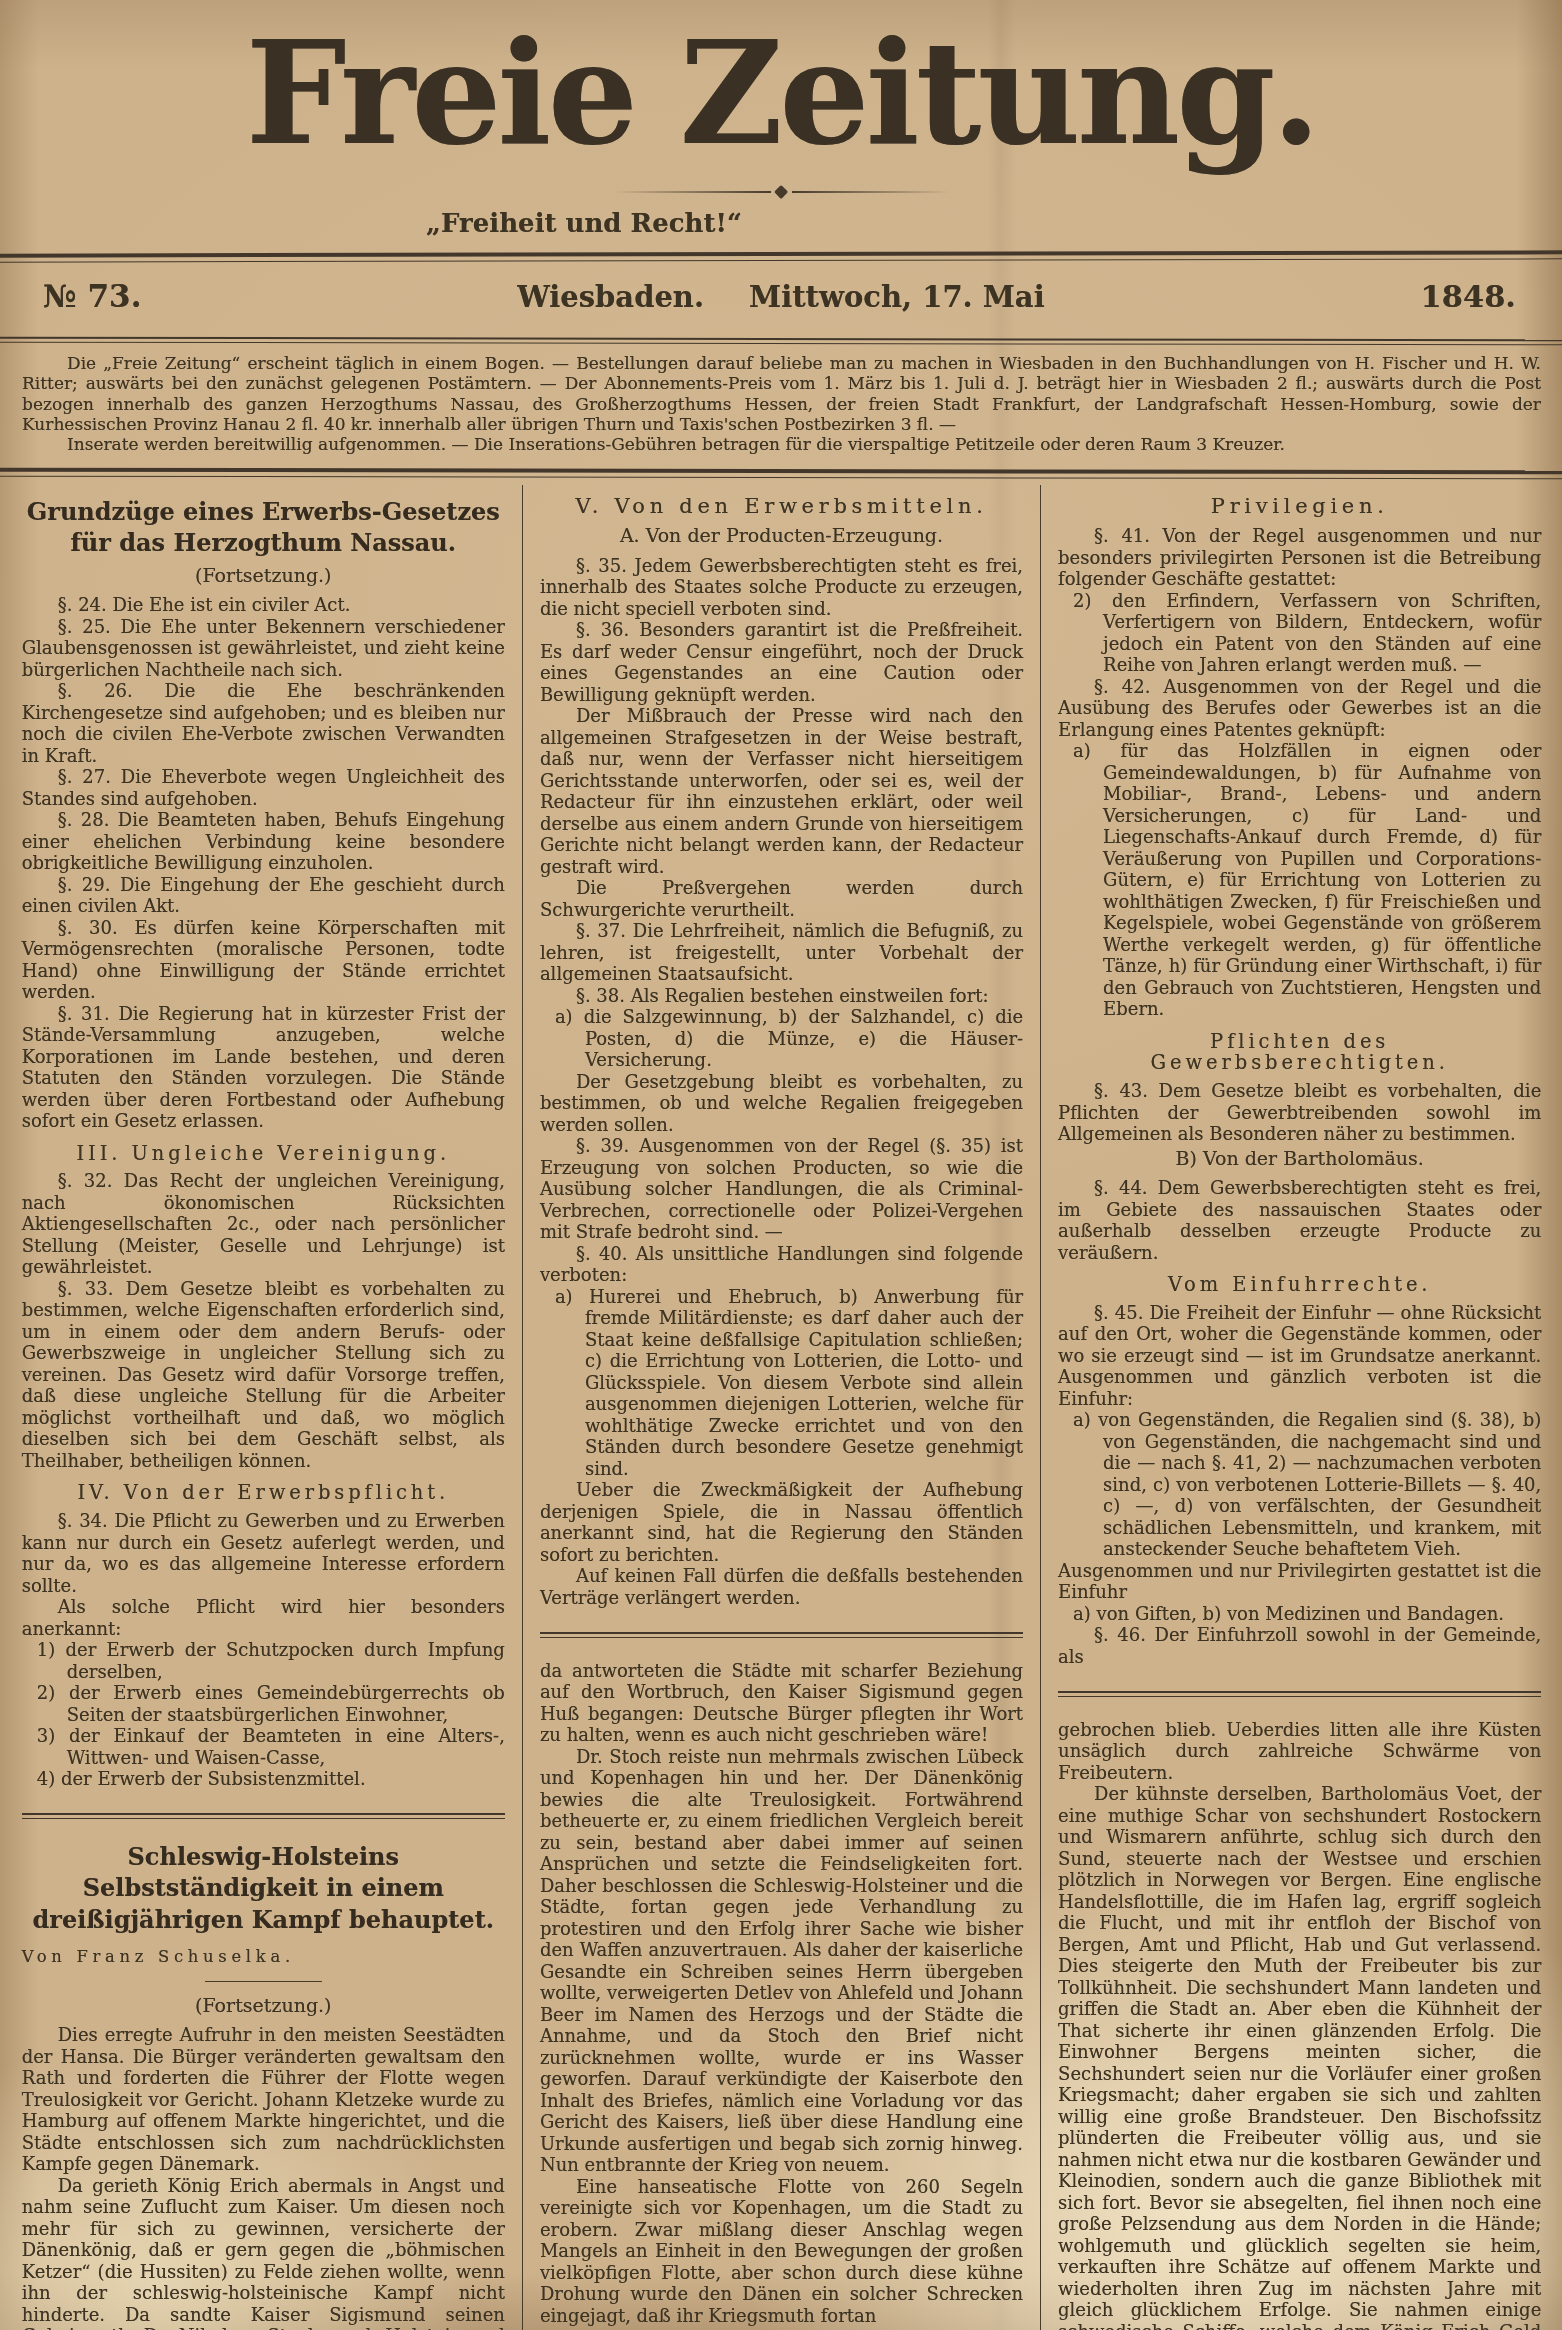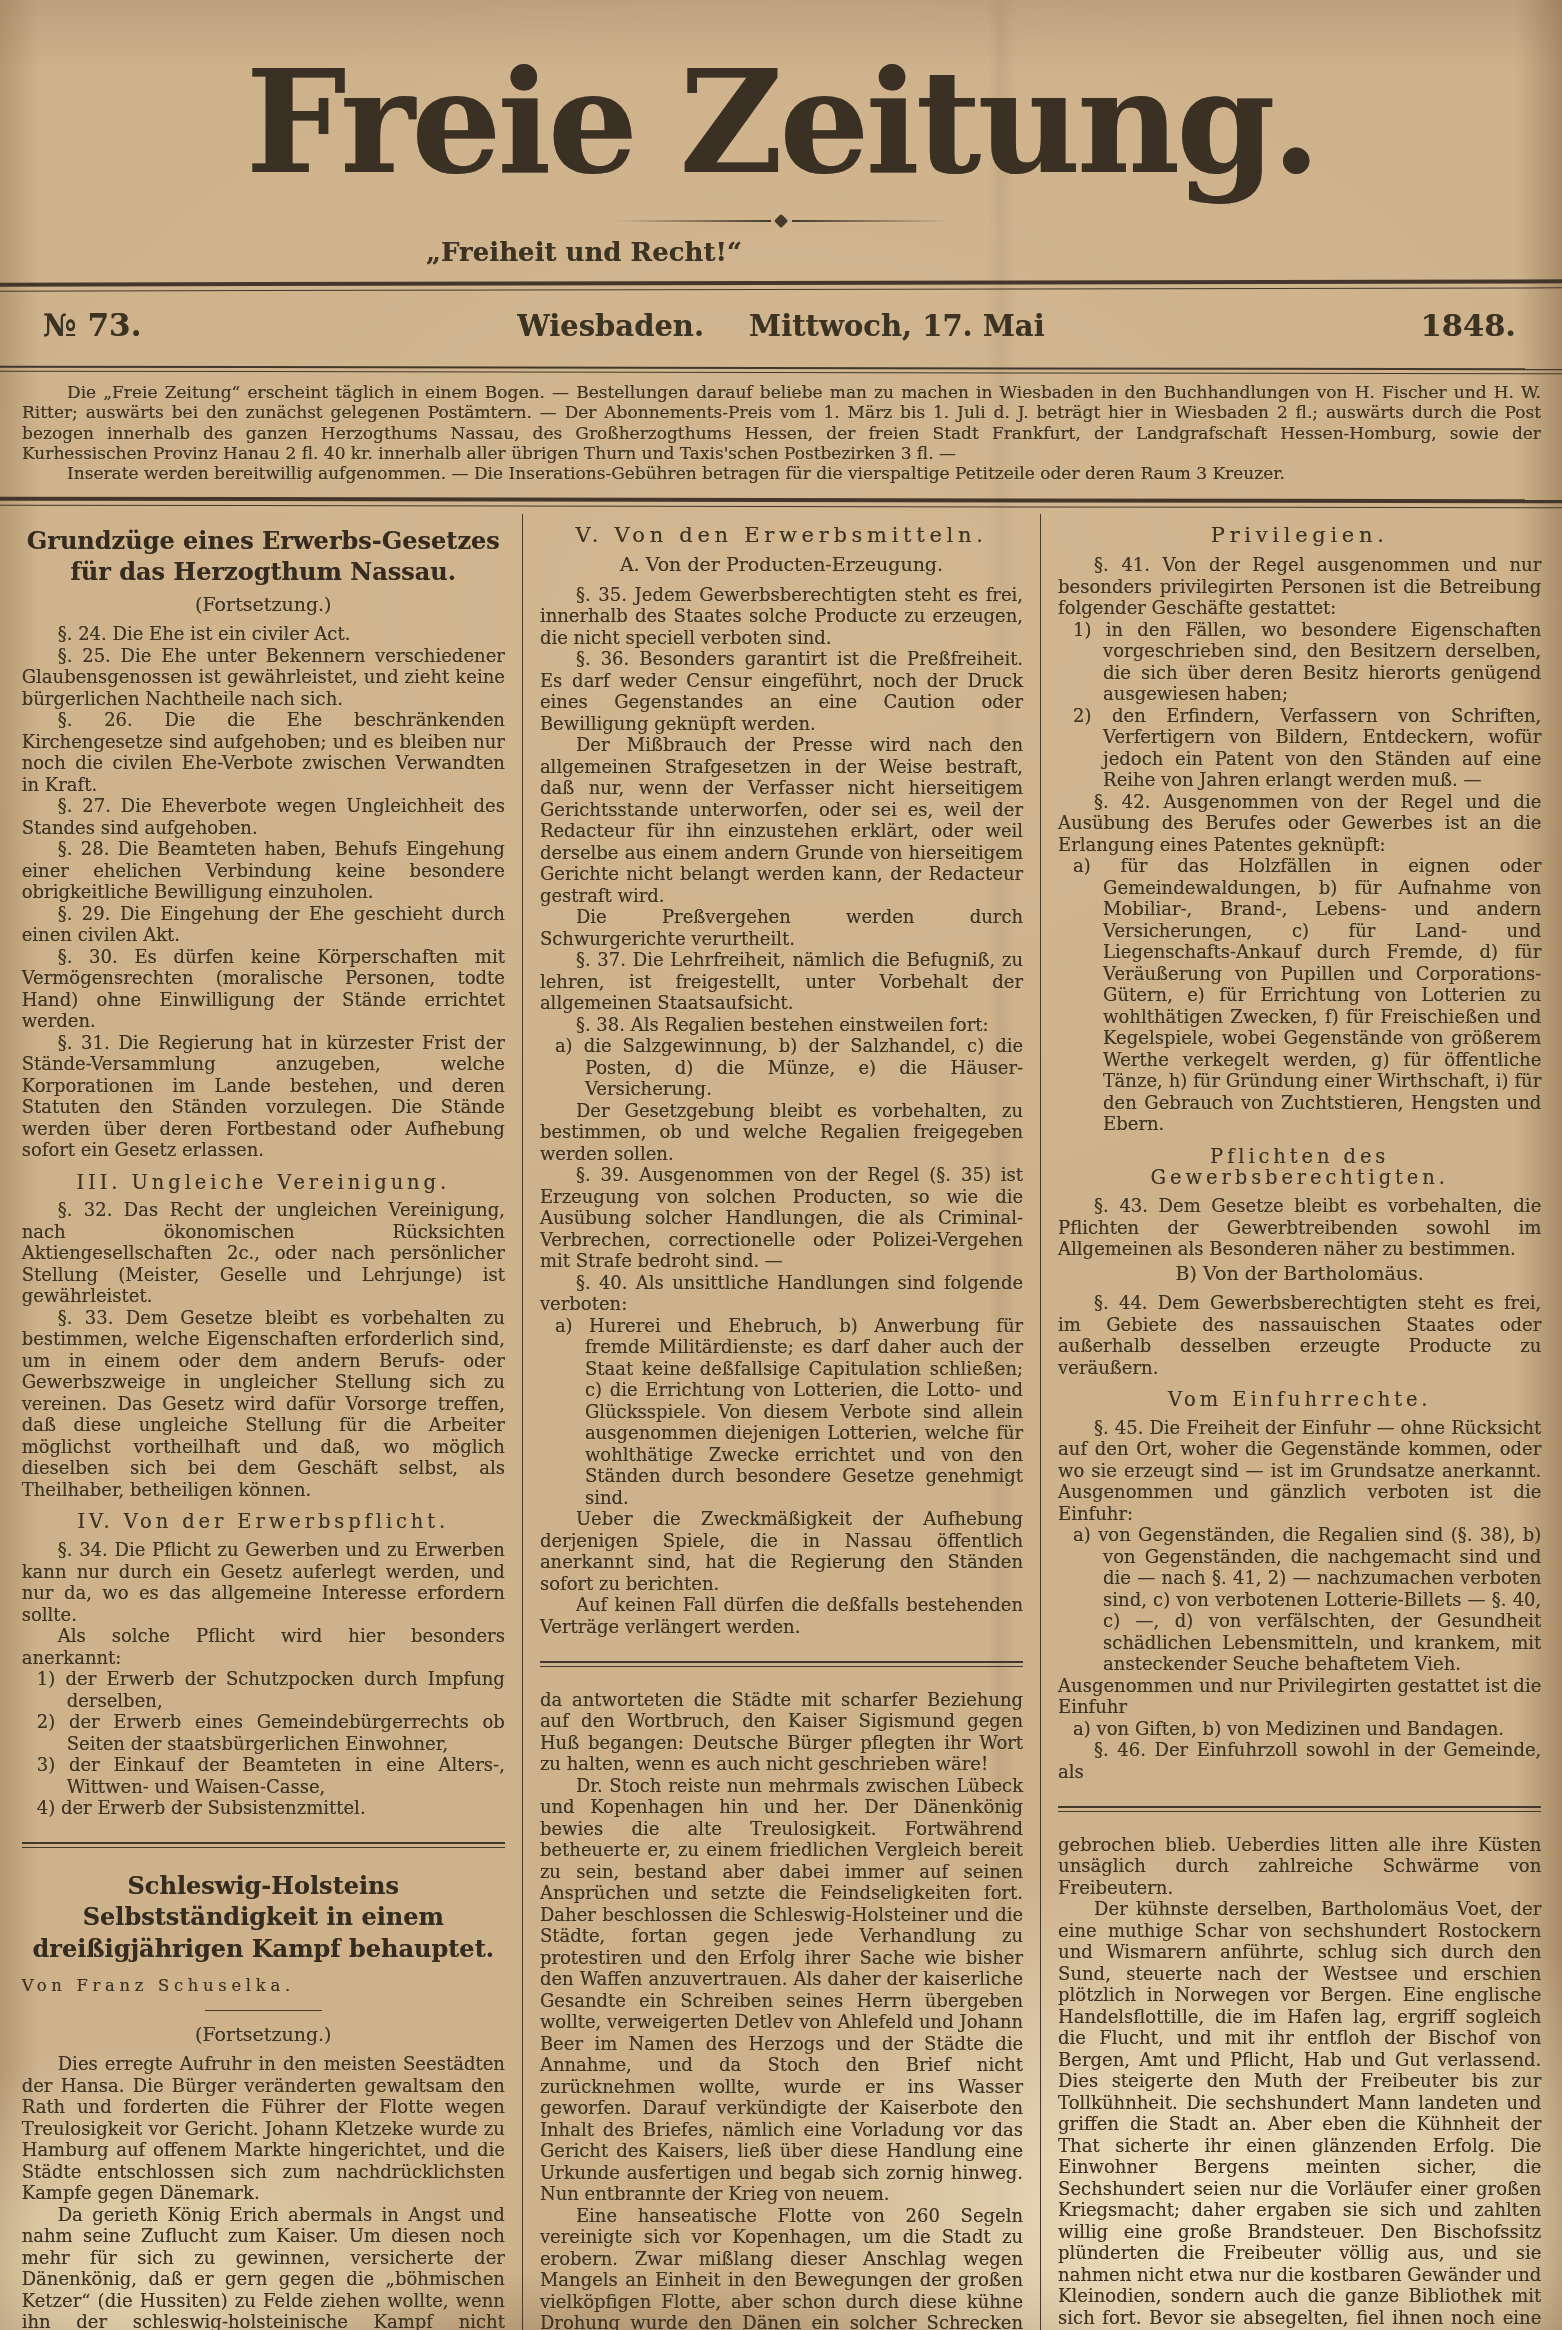--- a/index.html
+++ b/index.html
@@ -10,21 +10,21 @@
     background-image:
       radial-gradient(781px 594px at 78% 95%, rgba(244,232,202,.95) 0%, rgba(244,232,202,0) 62%),
       radial-gradient(547px 406px at 10% 98%, rgba(236,222,188,.8) 0%, rgba(236,222,188,0) 60%),
       radial-gradient(1172px 860px at 50% 26%, rgba(214,188,150,.55), rgba(214,188,150,0) 75%),
       linear-gradient(90deg, rgba(150,120,82,.45) 0%, rgba(150,120,82,0) 2.5%, rgba(150,120,82,0) 97%, rgba(130,100,64,.5) 100%),
       linear-gradient(180deg, rgba(150,120,85,.3) 0%, rgba(150,120,85,0) 3%, rgba(150,120,85,0) 97.5%, rgba(140,110,75,.35) 100%),
       linear-gradient(90deg, rgba(120,95,65,0) 63.2%, rgba(120,95,65,.14) 64%, rgba(120,95,65,0) 65%);
     text-shadow:0 0 0.5px rgba(58,48,32,.55);
   }
   
-  .masthead{text-align:center;padding-top:48px;}
+  .masthead{text-align:center;padding-top:19px;}
   .paper-title{
     font-size:142px;line-height:1.05;font-weight:bold;letter-spacing:-3.9px;
     color:#3a3124;margin:0;
   }
   .ornament{width:336px;margin:19px auto 0;display:flex;align-items:center;}
   .orn-line{flex:1;height:2.3px;}
   .orn-line.l{background:linear-gradient(90deg, rgba(70,58,42,0), #463a2a);}
   .orn-line.r{background:linear-gradient(270deg, rgba(70,58,42,0), #463a2a);}
   .orn-diamond{width:10.2px;height:10.2px;background:#463a2a;transform:rotate(45deg);margin:0 5.5px;border-radius:1.6px;}
   .motto{text-align:center;font-size:26px;font-weight:bold;margin:11px 395px 14px 0;}
@@ -146,21 +146,20 @@
       <div class="split-rule"></div>
 
       <p class="pc">da antworteten die Städte mit scharfer Beziehung auf den Wortbruch, den Kaiser Sigismund gegen Huß begangen: Deutsche Bürger pflegten ihr Wort zu halten, wenn es auch nicht geschrieben wäre!</p>
       <p class="p">Dr. Stoch reiste nun mehrmals zwischen Lübeck und Kopenhagen hin und her. Der Dänenkönig bewies die alte Treulosigkeit. Fortwährend betheuerte er, zu einem friedlichen Vergleich bereit zu sein, bestand aber dabei immer auf seinen Ansprüchen und setzte die Feindseligkeiten fort. Daher beschlossen die Schleswig-Holsteiner und die Städte, fortan gegen jede Verhandlung zu protestiren und den Erfolg ihrer Sache wie bisher den Waffen anzuvertrauen. Als daher der kaiserliche Gesandte ein Schreiben seines Herrn übergeben wollte, verweigerten Detlev von Ahlefeld und Johann Beer im Namen des Herzogs und der Städte die Annahme, und da Stoch den Brief nicht zurücknehmen wollte, wurde er ins Wasser geworfen. Darauf verkündigte der Kaiserbote den Inhalt des Briefes, nämlich eine Vorladung vor das Gericht des Kaisers, ließ über diese Handlung eine Urkunde ausfertigen und begab sich zornig hinweg. Nun entbrannte der Krieg von neuem.</p>
       <p class="p">Eine hanseatische Flotte von 260 Segeln vereinigte sich vor Kopenhagen, um die Stadt zu erobern. Zwar mißlang dieser Anschlag wegen Mangels an Einheit in den Bewegungen der großen vielköpfigen Flotte, aber schon durch diese kühne Drohung wurde den Dänen ein solcher Schrecken eingejagt, daß ihr Kriegsmuth fortan</p>
     </section>
 
     <section class="col">
       <div class="hsp-lg">Privilegien.</div>
       <p class="p">§. 41. Von der Regel ausgenommen und nur besonders privilegirten Personen ist die Betreibung folgender Geschäfte gestattet:</p>
-      <p class="li">1) in den Fällen, wo besondere Eigenschaften vorgeschrieben sind, den Besitzern derselben, die sich über deren Besitz hierorts genügend ausgewiesen haben;</p>
       <p class="li">2) den Erfindern, Verfassern von Schriften, Verfertigern von Bildern, Entdeckern, wofür jedoch ein Patent von den Ständen auf eine Reihe von Jahren erlangt werden muß. —</p>
       <p class="p">§. 42. Ausgenommen von der Regel und die Ausübung des Berufes oder Gewerbes ist an die Erlangung eines Patentes geknüpft:</p>
       <p class="li">a) für das Holzfällen in eignen oder Gemeindewaldungen, b) für Aufnahme von Mobiliar-, Brand-, Lebens- und andern Versicherungen, c) für Land- und Liegenschafts-Ankauf durch Fremde, d) für Veräußerung von Pupillen und Corporations-Gütern, e) für Errichtung von Lotterien zu wohlthätigen Zwecken, f) für Freischießen und Kegelspiele, wobei Gegenstände von größerem Werthe verkegelt werden, g) für öffentliche Tänze, h) für Gründung einer Wirthschaft, i) für den Gebrauch von Zuchtstieren, Hengsten und Ebern.</p>
       <div class="hsp">Pflichten des Gewerbsberechtigten.</div>
       <p class="p">§. 43. Dem Gesetze bleibt es vorbehalten, die Pflichten der Gewerbtreibenden sowohl im Allgemeinen als Besonderen näher zu bestimmen.</p>
       <div class="hsub">B) Von der Bartholomäus.</div>
       <p class="p">§. 44. Dem Gewerbsberechtigten steht es frei, im Gebiete des nassauischen Staates oder außerhalb desselben erzeugte Producte zu veräußern.</p>
       <div class="hsp">Vom Einfuhrrechte.</div>
       <p class="p">§. 45. Die Freiheit der Einfuhr — ohne Rücksicht auf den Ort, woher die Gegenstände kommen, oder wo sie erzeugt sind — ist im Grundsatze anerkannt. Ausgenommen und gänzlich verboten ist die Einfuhr:</p>
       <p class="li">a) von Gegenständen, die Regalien sind (§. 38), b) von Gegenständen, die nachgemacht sind und die — nach §. 41, 2) — nachzumachen verboten sind, c) von verbotenen Lotterie-Billets — §. 40, c) —, d) von verfälschten, der Gesundheit schädlichen Lebensmitteln, und krankem, mit ansteckender Seuche behaftetem Vieh.</p>

